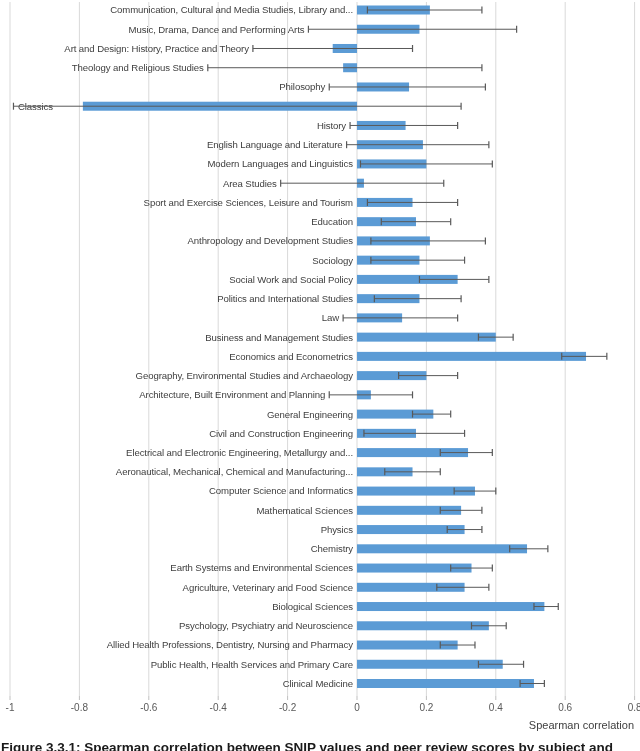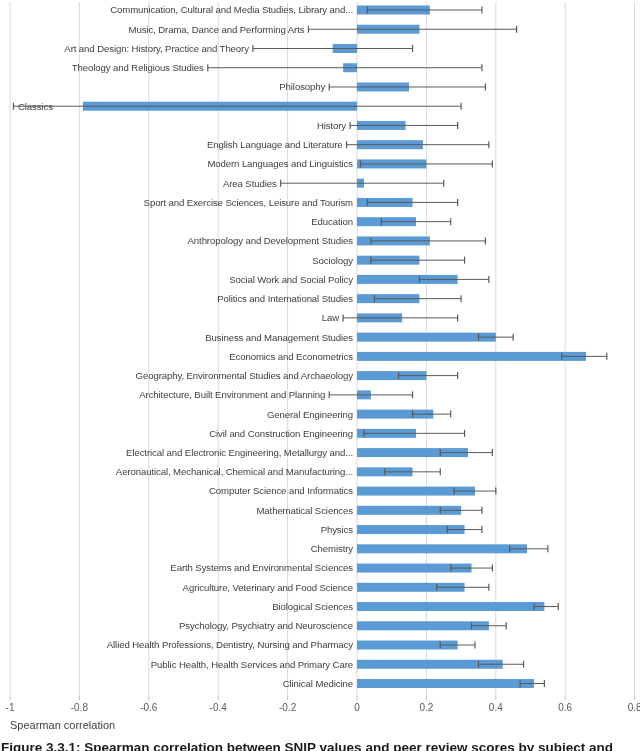--- a/index.html
+++ b/index.html
@@ -7,21 +7,21 @@
     width: 640px; height: 751px;
     background: #ffffff;
     overflow: hidden;
     position: relative;
     font-family: "Liberation Sans", sans-serif;
   }
   #chart-wrap { position: absolute; left: 0; top: 0; width: 640px; height: 751px; }
   #chart-svg { position: absolute; left: 0; top: 0; }
   #x-axis-title {
     position: absolute; left: 10px; top: 719px; width: 624px;
-    text-align: left; font-size: 11px; color: #404040;
+    text-align: right; font-size: 11px; color: #404040;
   }
   #figure-caption {
     position: absolute; left: 1px; top: 740px; width: 700px;
     font-size: 13.5px; font-weight: bold; color: #1a1a1a;
     white-space: nowrap;
   }
 </style>
 </head>
 <body>
 

